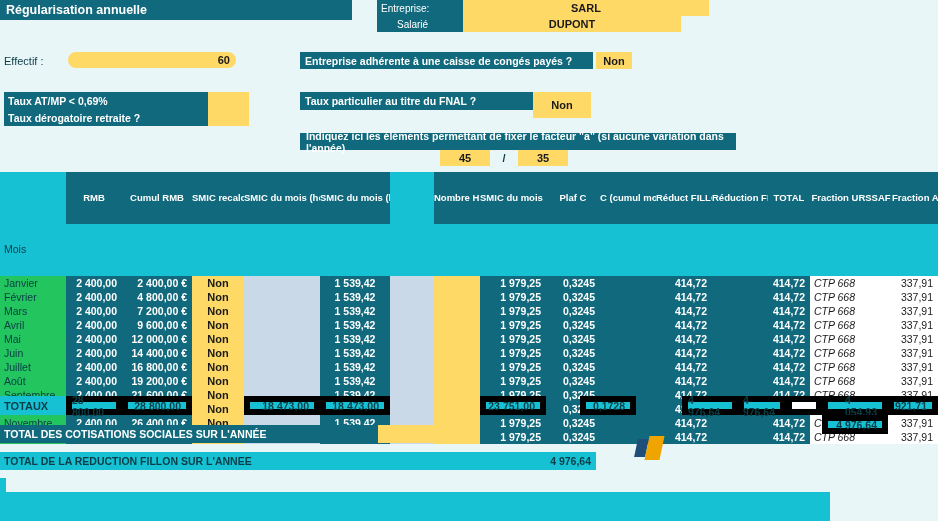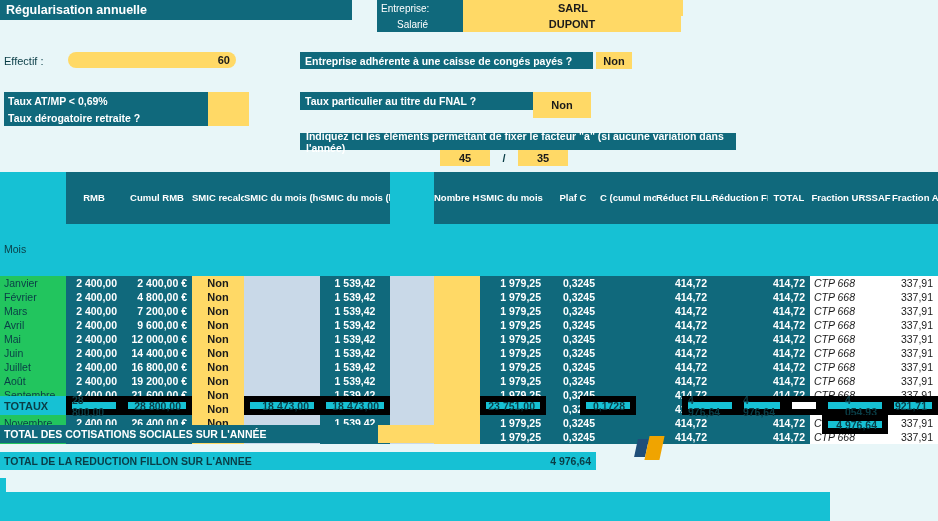--- a/index.html
+++ b/index.html
@@ -18,21 +18,21 @@
   .abs{position:absolute;box-sizing:border-box;}
   .white{background:#ffffff;}
   .ctr{display:flex;align-items:center;justify-content:center;text-align:center;}
   .left{display:flex;align-items:center;justify-content:flex-start;}
   .right{display:flex;align-items:center;justify-content:flex-end;border-radius:8px;}
 
   
   #title-bar{left:0;top:0;width:352px;height:20px;background:#10697c;color:#fff;font-weight:bold;font-size:12.5px;padding-left:6px;display:flex;align-items:center;}
   #ent-label{left:377px;top:0;width:86px;height:16px;background:#10697c;color:#fff;font-size:10px;padding-left:4px;display:flex;align-items:center;}
   #sal-label{left:377px;top:16px;width:86px;height:16px;background:#10697c;color:#fff;font-size:10px;padding-left:20px;display:flex;align-items:center;}
-  #ent-val{left:463px;top:0;width:220px;height:16px;background:#ffd966;font-weight:bold;font-size:11px;}
+  #ent-val{left:463px;top:0;width:246px;height:16px;background:#ffd966;font-weight:bold;font-size:11px;}
   #sal-val{left:463px;top:16px;width:218px;height:16px;background:#ffd966;font-weight:bold;font-size:11px;}
 
   
   #effectif-label{left:4px;top:54px;width:64px;height:14px;color:#0a3d46;font-size:11px;}
   #effectif-bar{left:68px;top:52px;width:168px;height:16px;background:#ffd966;font-weight:bold;padding-right:6px;}
 
   
   #conges-q{left:300px;top:52px;width:293px;height:17px;background:#10697c;color:#fff;font-weight:bold;font-size:10.5px;padding-left:5px;display:flex;align-items:center;}
   #conges-a{left:596px;top:52px;width:36px;height:17px;background:#ffd966;font-weight:bold;}
 

